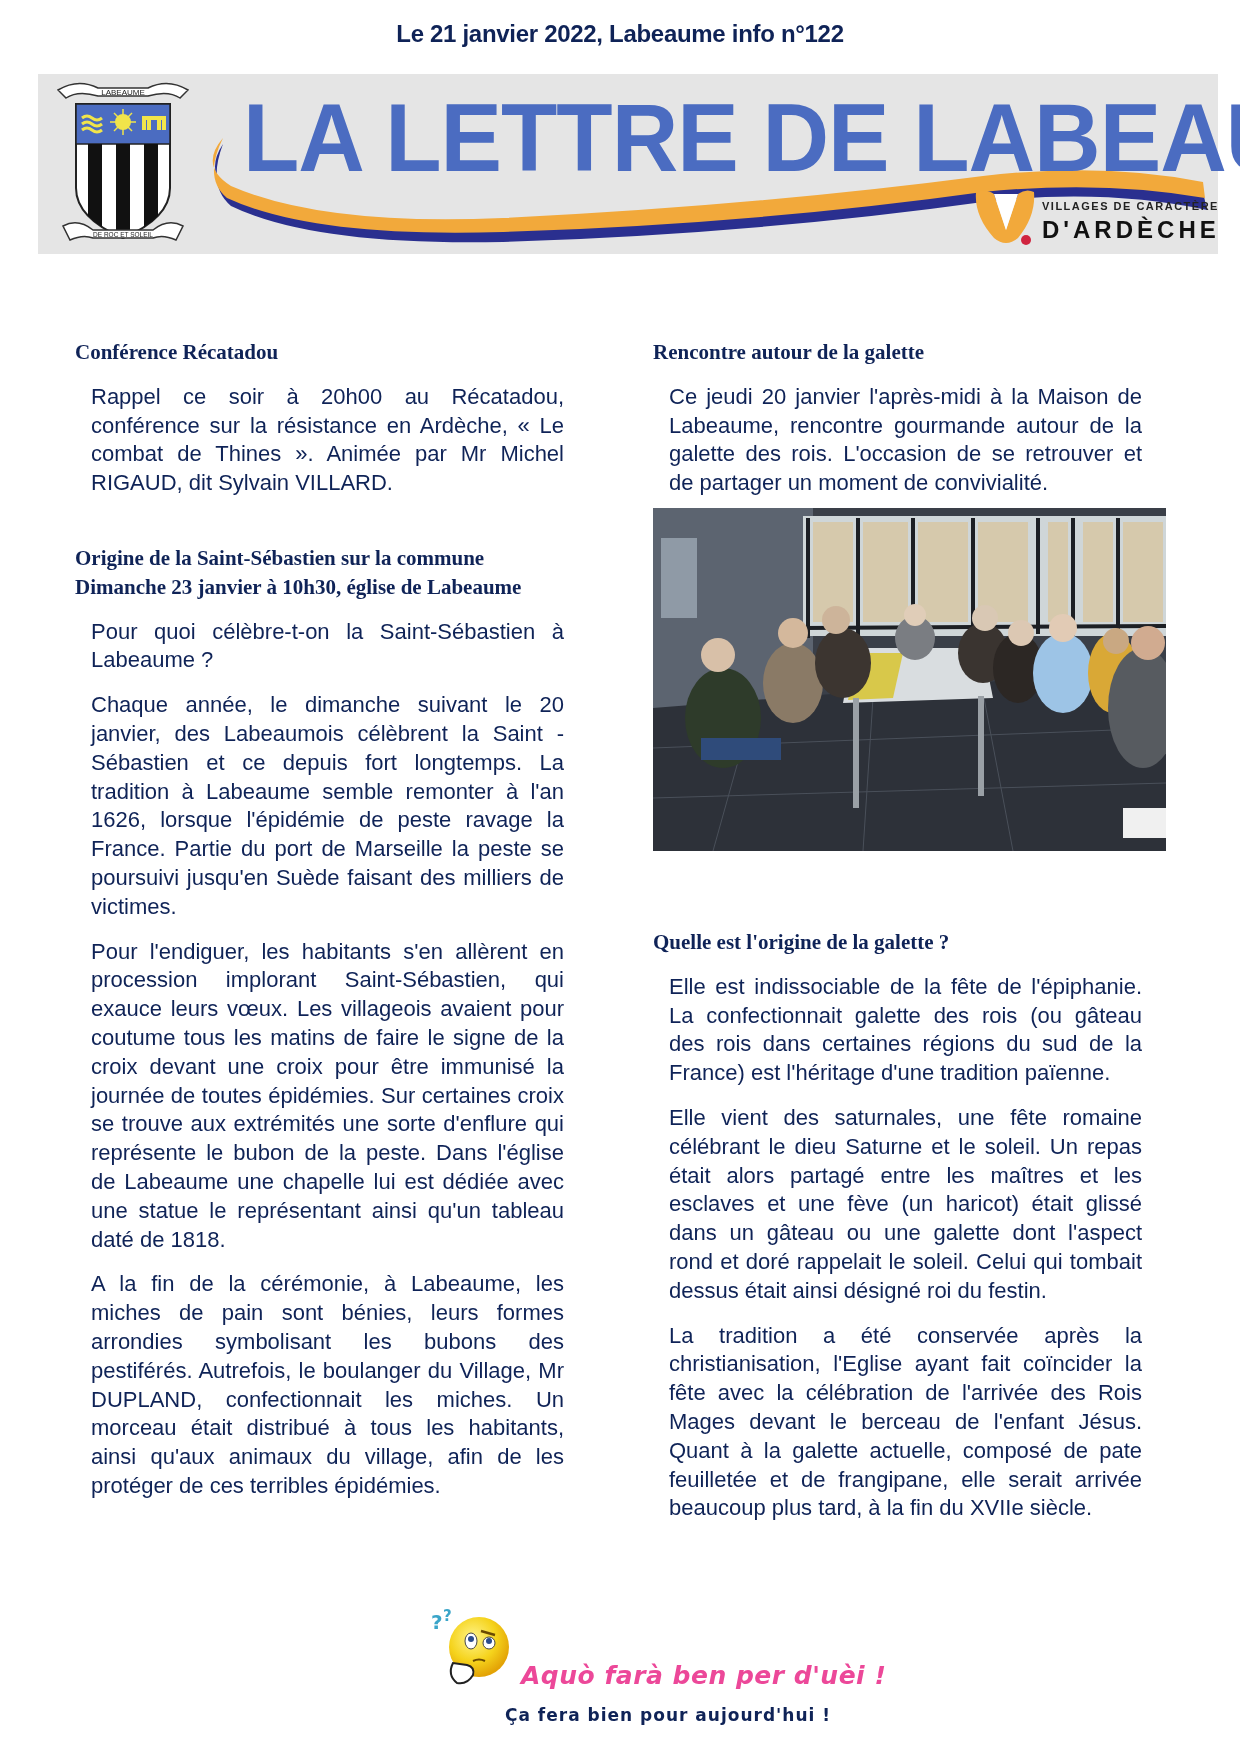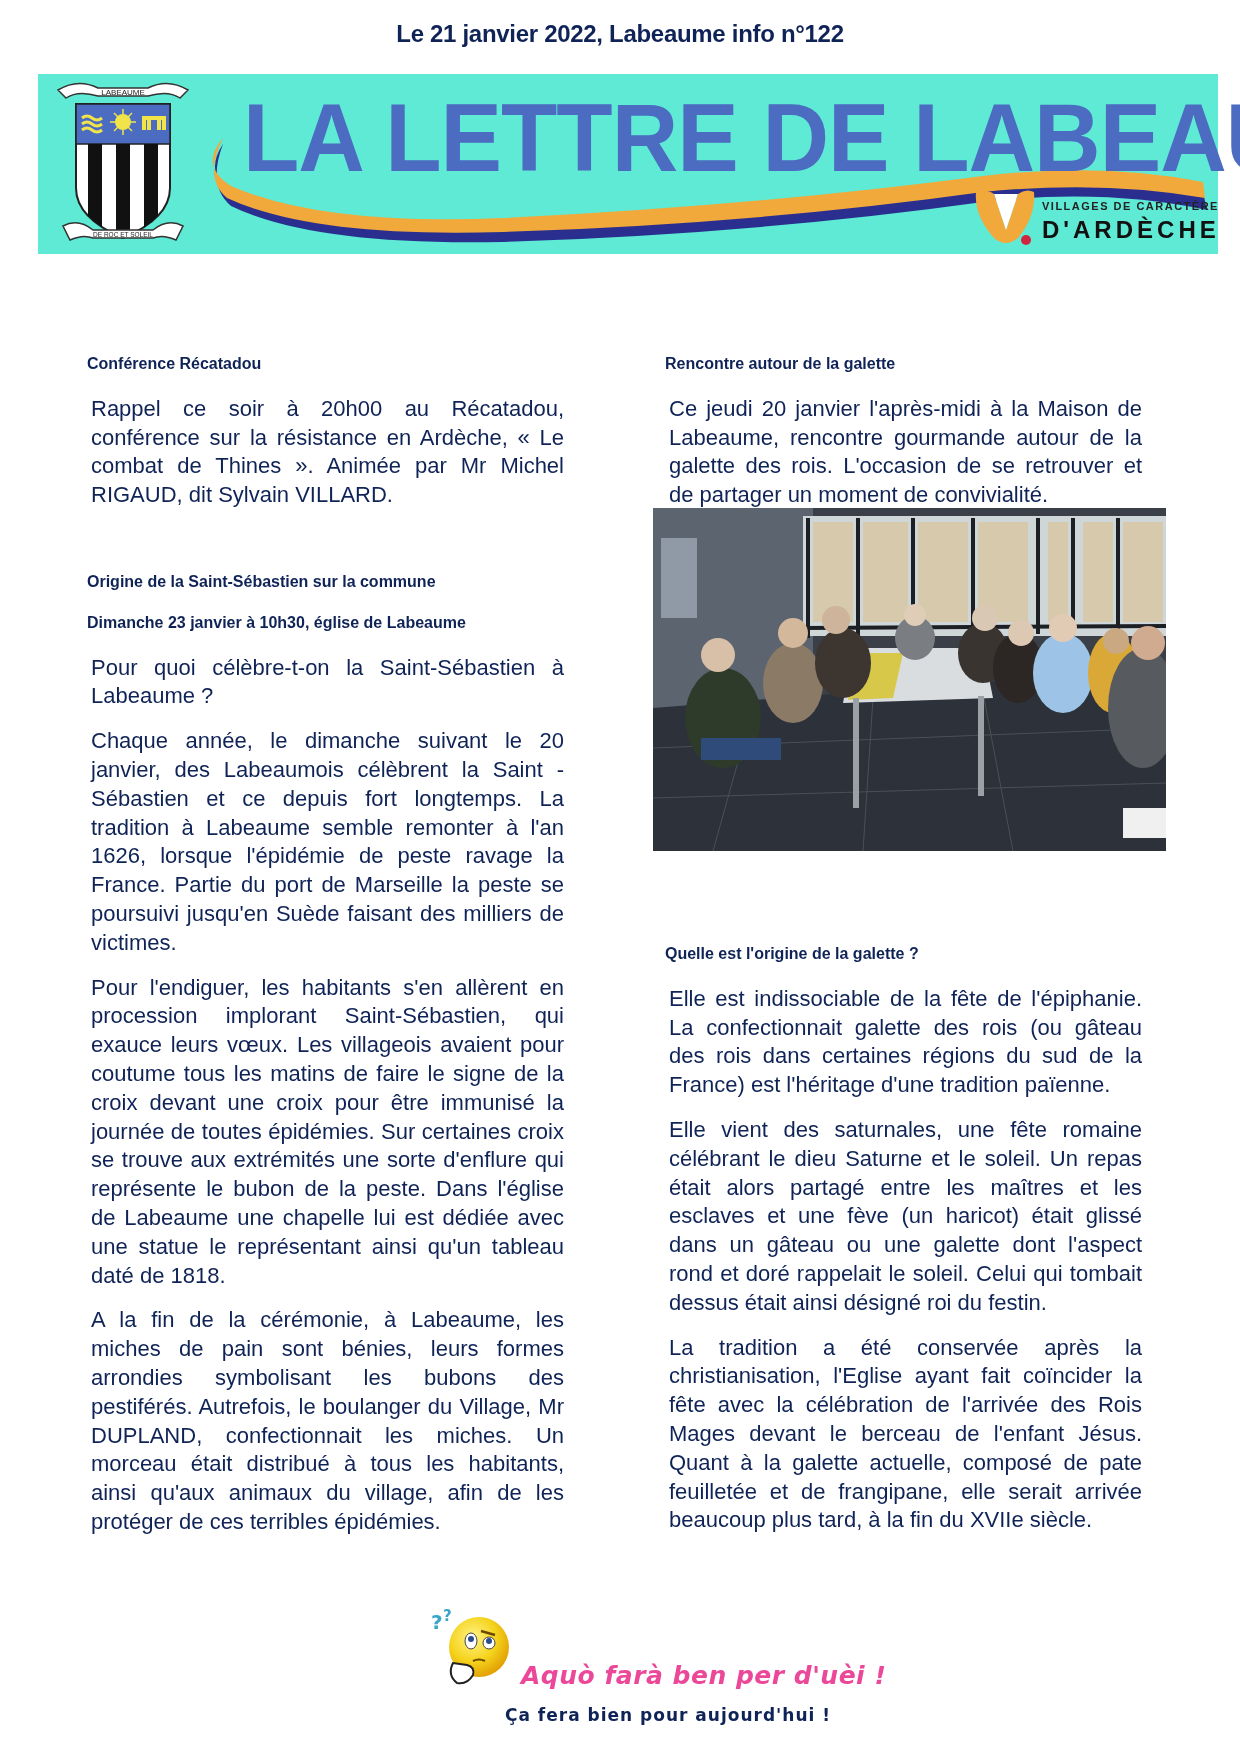--- a/index.html
+++ b/index.html
@@ -1,37 +1,37 @@
 <!DOCTYPE html>
 <html><head>
 <meta charset="utf-8">
 <style>
   html, body { margin:0; padding:0; background:#ffffff; }
   body { width:1240px; height:1754px; position:relative; overflow:hidden;
          font-family:"Liberation Sans", sans-serif; color:#0f2357; }
   .issue-line { position:absolute; top:20px; left:0; width:1240px; text-align:center;
                 font-weight:bold; font-size:24px; color:#0f2357; letter-spacing:-0.3px; }
-  .banner { position:absolute; top:74px; left:38px; width:1180px; height:180px; background:#5eead4;text-align:right; }
+  .banner { position:absolute; top:74px; left:38px; width:1180px; height:180px; background:#e5e5e5;text-align:right; }
   .crest { position:absolute; left:10px; top:4px; width:150px; height:170px; }
   .title-wrap { position:absolute; left:205px; top:14px; width:970px; height:100px; }
   .banner-title { position:absolute; left:0; top:0; font-family:"Liberation Sans", sans-serif;
                   font-weight:bold; font-size:96px; color:#4b6cc1; letter-spacing:-1px;
                   transform:scaleY(1.0) scaleX(0.96); transform-origin:left top; line-height:100px;
                   white-space:nowrap; }
   .swoosh { position:absolute; left:165px; top:60px; width:1010px; height:110px; }
   .vdc { position:absolute; right:16px; top:112px; width:250px; height:62px; }
   .vdc-small { position:absolute; left:90px; top:14px; font-size:11px; font-weight:bold;
                letter-spacing:1.5px; color:#222; white-space:nowrap; }
   .vdc-big { position:absolute; left:90px; top:30px; font-size:24px; font-weight:bold;
              letter-spacing:4px; color:#111; white-space:nowrap; }
   .col { position:absolute; width:505px; font-size:22px; line-height:28.8px; color:#0f2357; }
   .col-left { left:75px; top:338px; }
   .col-right { left:653px; top:338px; width:505px; }
   .col p { margin:16px; text-align:justify; }
-  .col h3 { margin:12px; font-size:16px; line-height:28.8px; font-weight:bold; text-align:justify; }
+  .col h3 { margin:0; font-size:21px; line-height:28.8px; font-weight:bold; text-align:justify;font-family:Liberation Serif, serif; }
   .gap { height:30px; }
   .photo { position:absolute; left:653px; top:508px; width:513px; height:343px; overflow:hidden; }
   .footer { position:absolute; left:425px; top:1595px; width:460px; height:150px; }
   .smiley { position:absolute; left:4px; top:8px; width:92px; height:92px; }
   .occ { position:absolute; left:96px; top:66px; font-family:"DejaVu Sans", sans-serif; font-weight:bold;
          font-size:25px; color:#ec4899; letter-spacing:0.5px; white-space:nowrap; font-style:italic; }
   .fr { position:absolute; left:80px; top:110px; font-family:"DejaVu Sans", sans-serif; font-weight:bold;
         font-size:17px; color:#0f2357; letter-spacing:1px; white-space:nowrap; }
 </style>
 </head>

